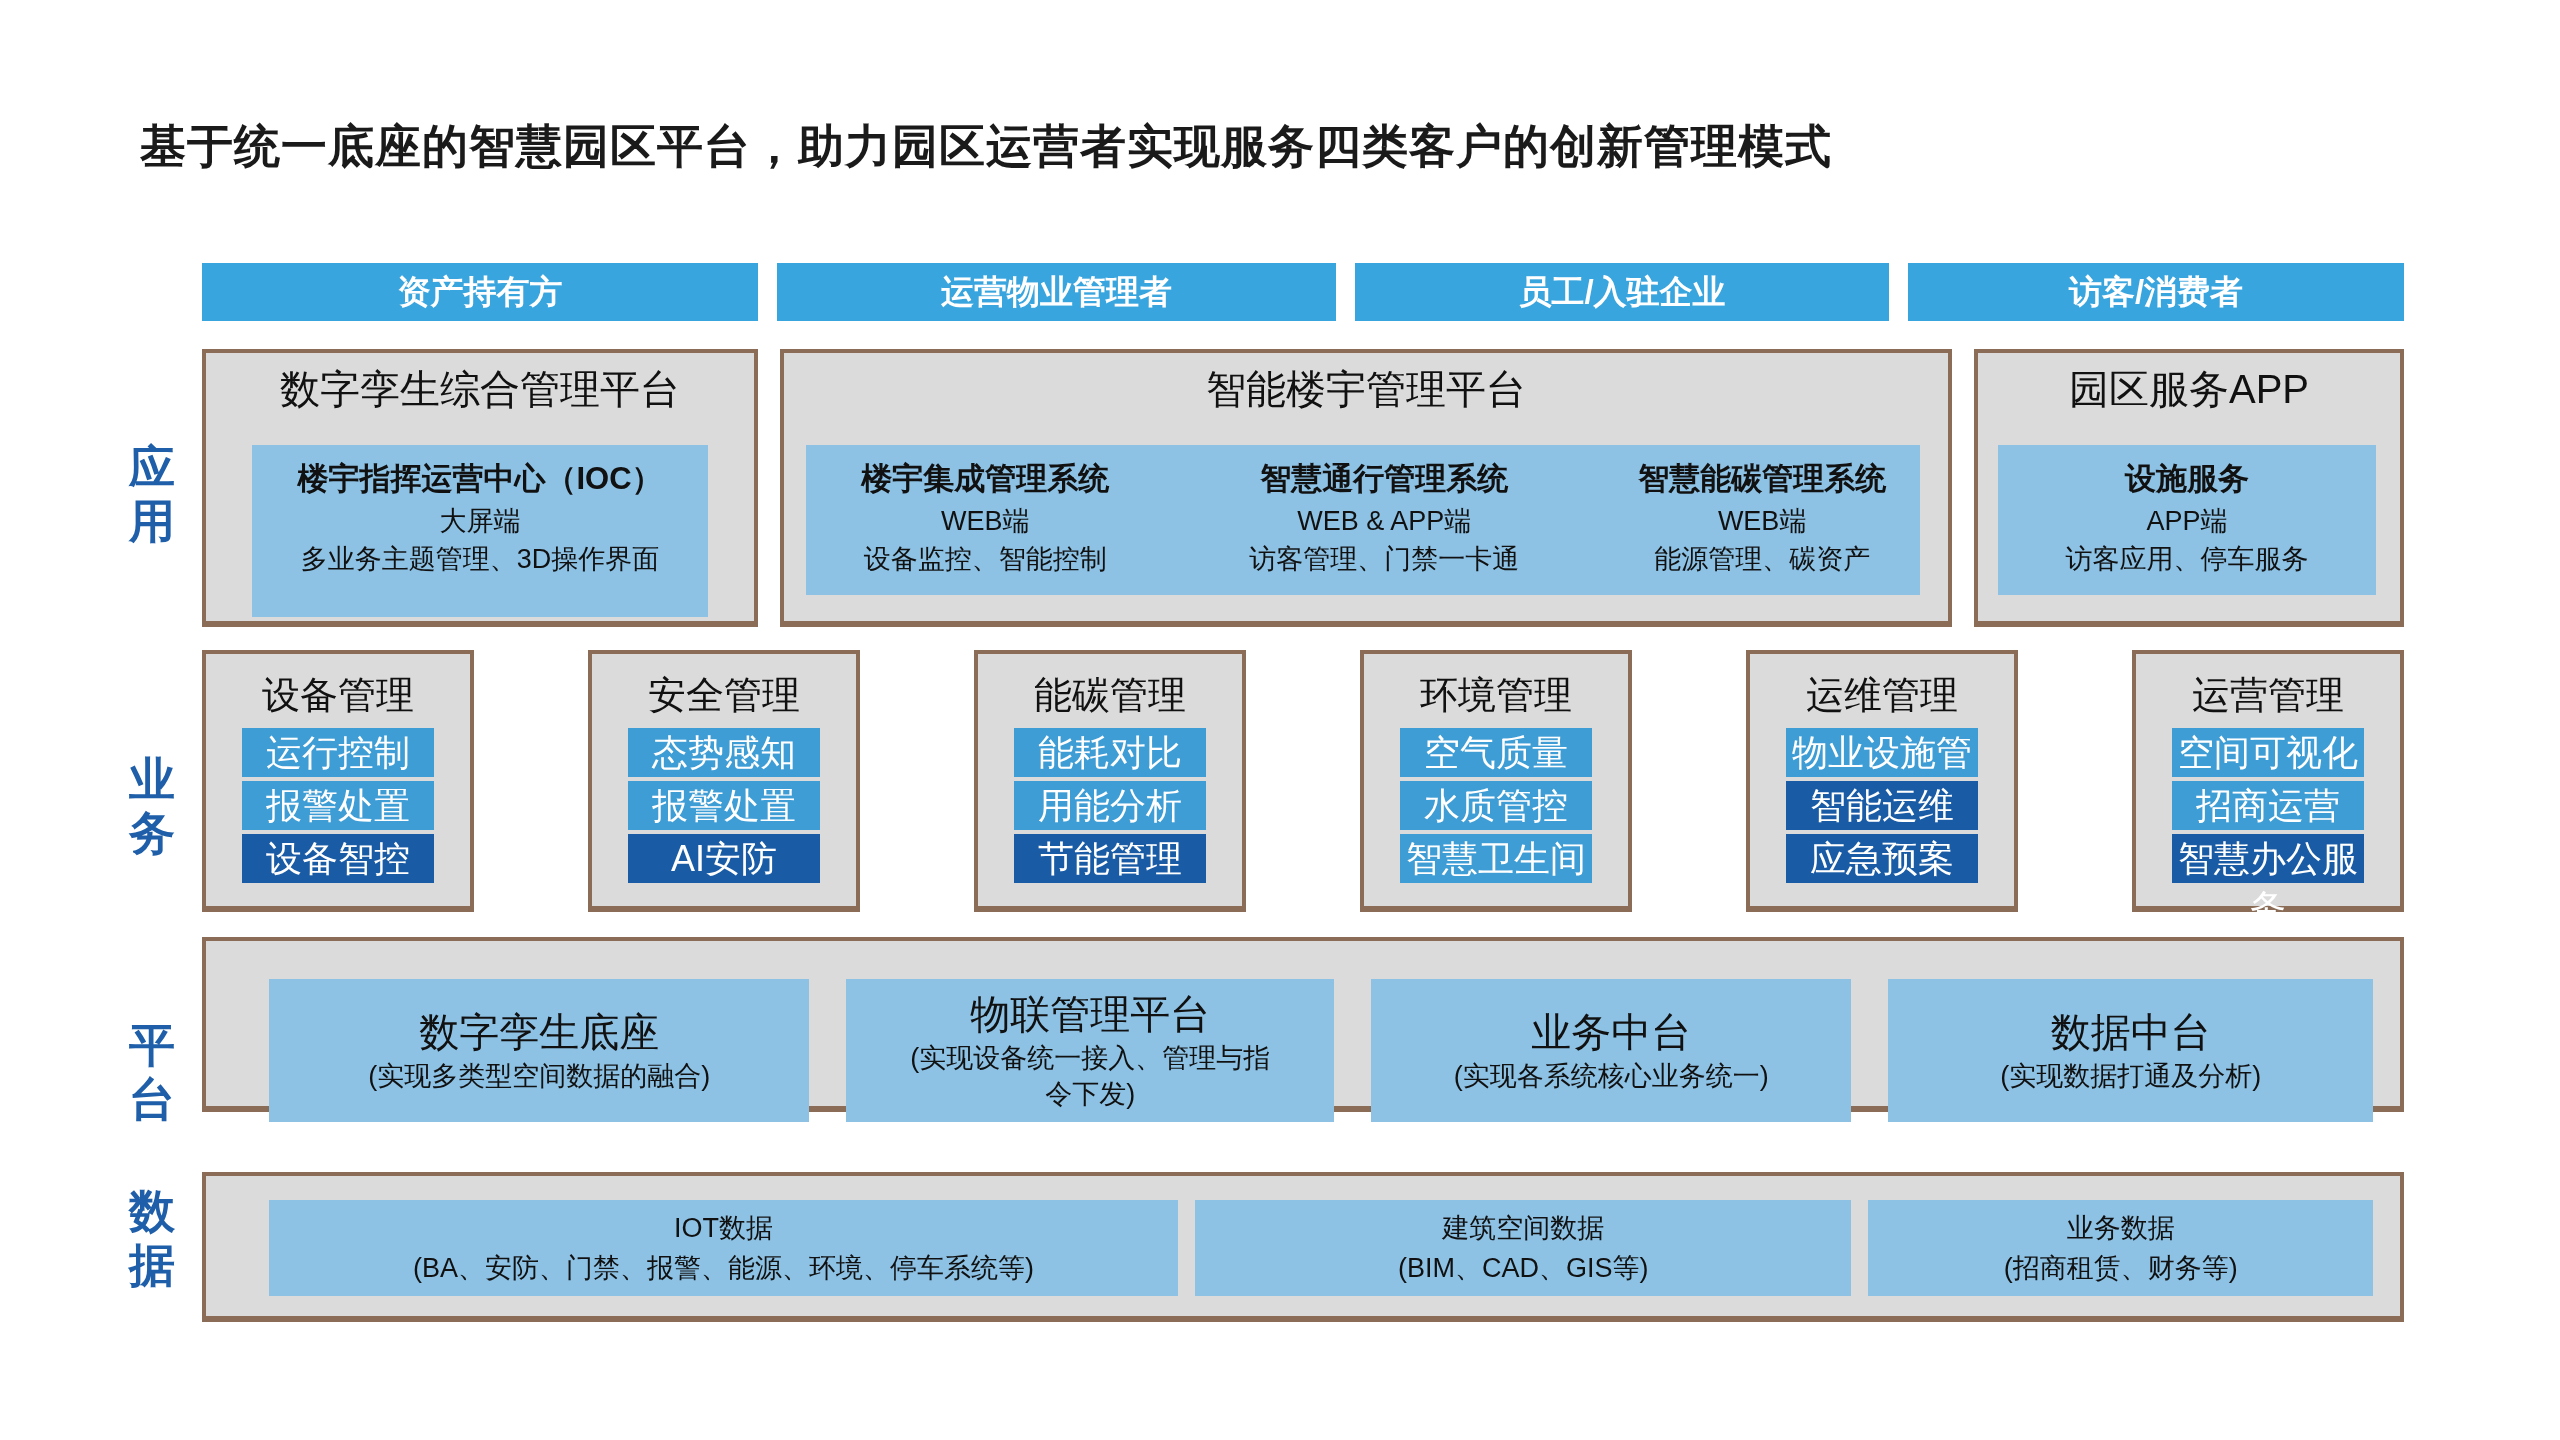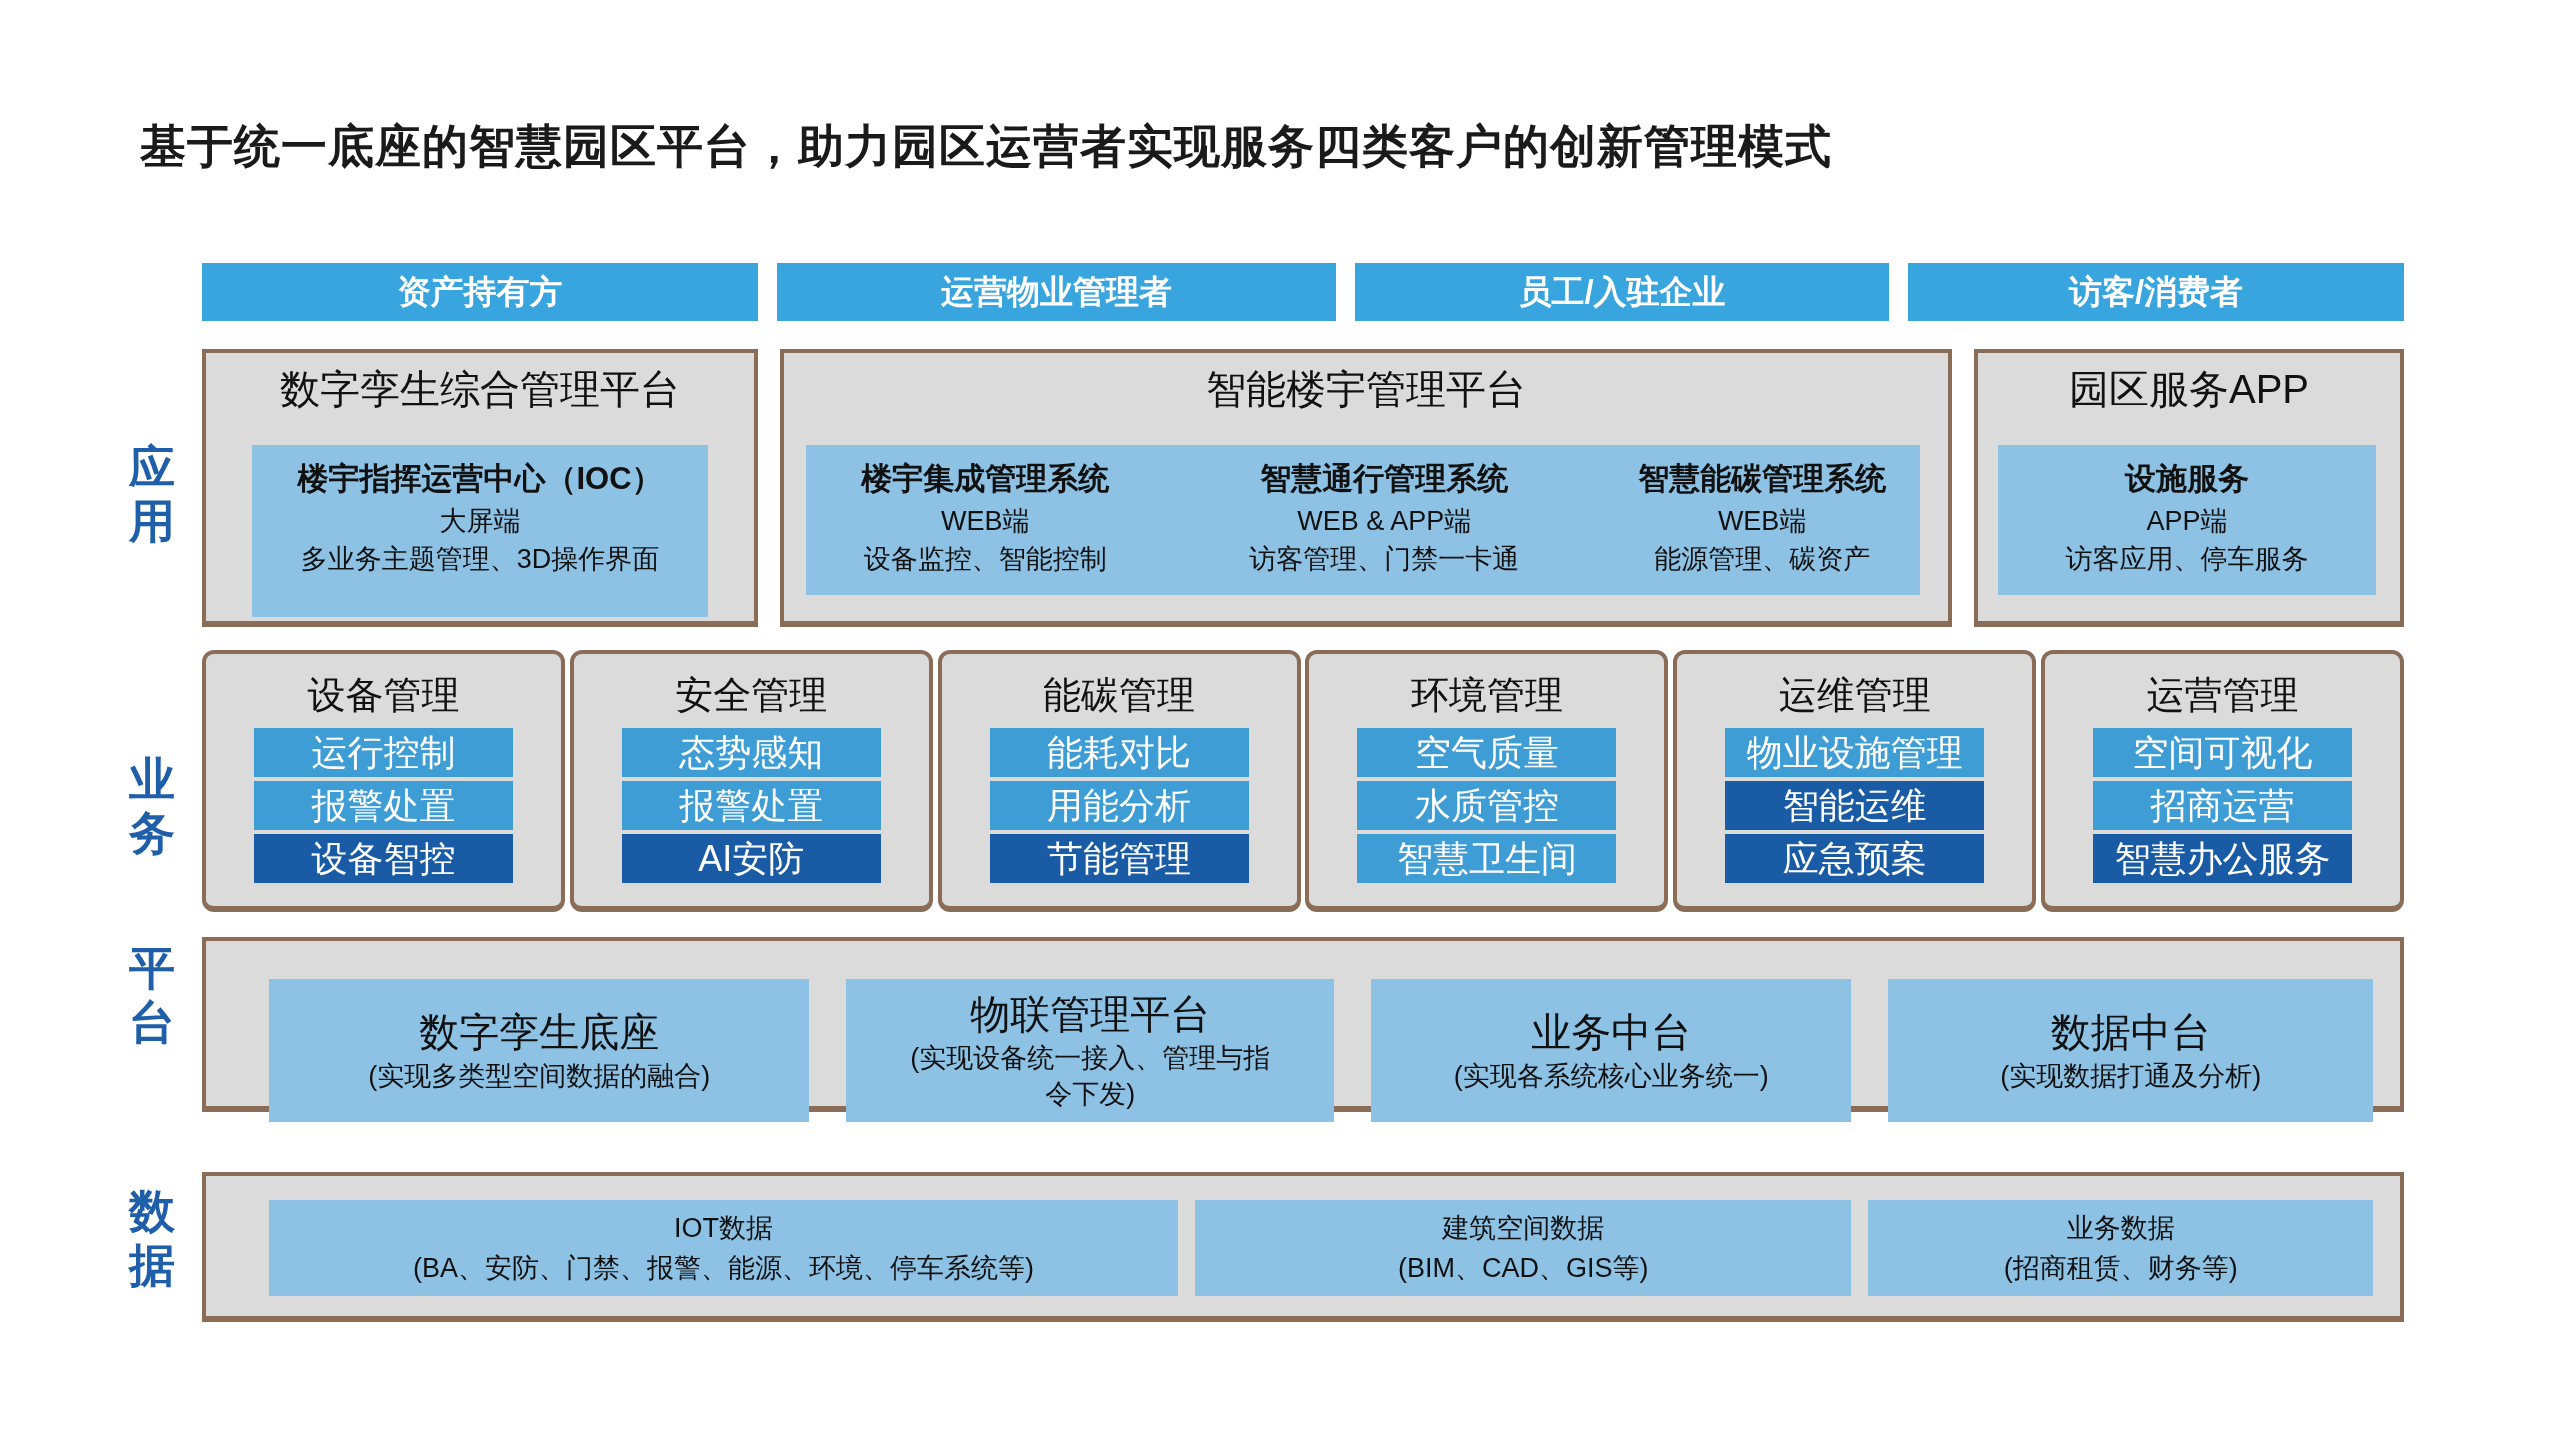--- a/index.html
+++ b/index.html
@@ -30,21 +30,21 @@
   }
 
   
   .rail{
     position:absolute;left:126px;width:52px;
     font-size:46px;line-height:1.18;font-weight:bold;color:#1F5FA9;
     text-align:center;word-break:break-all;
   }
   .rail-app{top:440px;}
   .rail-biz{top:752px;}
-  .rail-plat{top:941px;}
+  .rail-plat{top:1018px;}
   .rail-data{top:1184px;}
 
   
   .panel{
     background:#DBDBDB;
     border:4px solid #8A6C57;border-bottom-width:6px;
   }
 
   
   .app-row{
@@ -61,21 +61,21 @@
   }
   .card-name{font-size:31px;font-weight:bold;line-height:1.45;}
   .card-line{font-size:27px;line-height:1.42;}
   .cards-row{display:flex;justify-content:space-between;padding:0 28px 0 22px;}
 
   
   .biz-row{
     position:absolute;left:202px;top:650px;width:2202px;height:262px;
     display:flex;justify-content:space-between;
   }
-  .biz-panel{width:363px;border-radius:12px;}
+  .biz-panel{width:272px;}
   .biz-title{text-align:center;font-size:38px;padding-top:16px;height:74px;}
   .biz-items{display:flex;flex-direction:column;align-items:center;gap:4px;}
   .biz-item{
     width:73%;height:49px;line-height:49px;
     text-align:center;color:#ffffff;font-size:36px;
   }
   .item--light{background:#3E9DD5;}
   .item--dark{background:#1A5BA5;}
 
   

